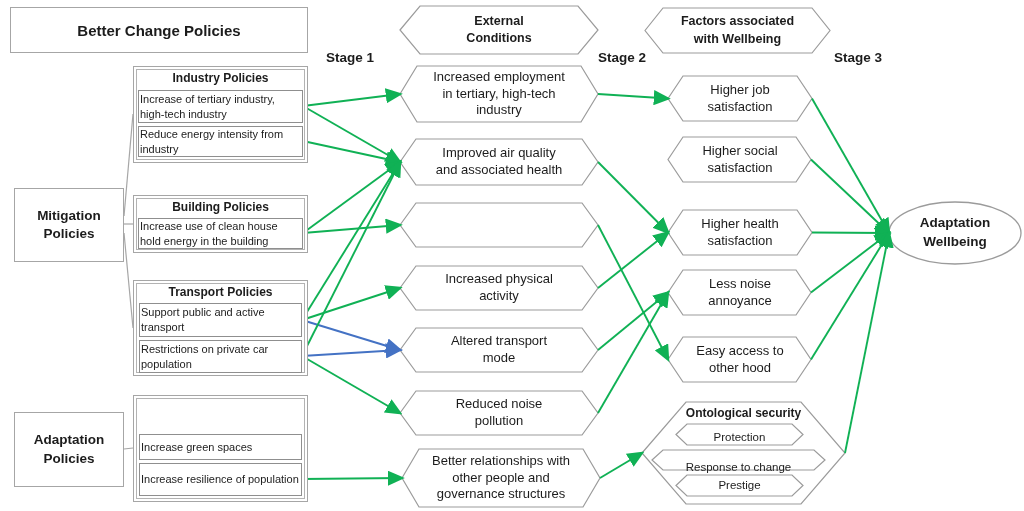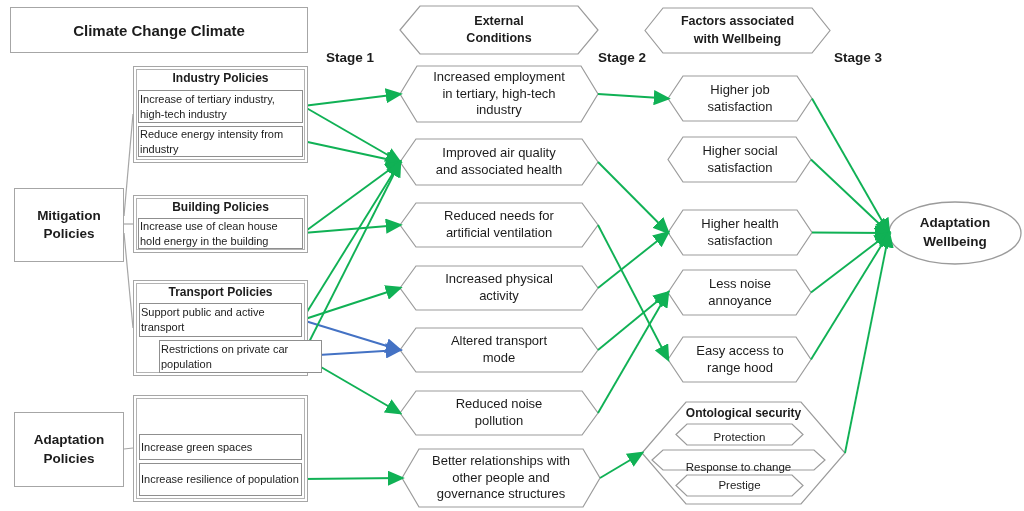--- a/index.html
+++ b/index.html
@@ -79,21 +79,21 @@
       <line x1="600" y1="478" x2="642" y2="453" stroke="#10b155" stroke-width="1.9" marker-end="url(#ah-green)"></line>
       <line x1="812" y1="98.5" x2="889" y2="233" stroke="#10b155" stroke-width="1.9" marker-end="url(#ah-green)"></line>
       <line x1="811" y1="159.5" x2="889" y2="233" stroke="#10b155" stroke-width="1.9" marker-end="url(#ah-green)"></line>
       <line x1="812" y1="232.5" x2="889" y2="233" stroke="#10b155" stroke-width="1.9" marker-end="url(#ah-green)"></line>
       <line x1="811" y1="292.5" x2="889" y2="233" stroke="#10b155" stroke-width="1.9" marker-end="url(#ah-green)"></line>
       <line x1="811" y1="359.5" x2="889" y2="233" stroke="#10b155" stroke-width="1.9" marker-end="url(#ah-green)"></line>
       <line x1="845" y1="453" x2="889" y2="233" stroke="#10b155" stroke-width="1.9" marker-end="url(#ah-green)"></line>
     </svg>
 
   <div class="abs box ctr z2" style="left:10px;top:7px;width:298px;height:46px;">
-    <span style="font-weight:bold;font-size:15px;">Climate Change Climate</span>
+    <span style="font-weight:bold;font-size:15px;">Better Change Policies</span>
   </div>
 
   <div class="abs box ctr biglabel z2" style="left:14px;top:188px;width:110px;height:74px;">
     <span style="width:84px;">Mitigation Policies</span>
   </div>
 
   <div class="abs box ctr biglabel z2" style="left:14px;top:412px;width:110px;height:75px;">
     <span style="width:84px;">Adaptation Policies</span>
   </div>
 
@@ -108,47 +108,46 @@
       <div class="inner"></div>
     </div>
   <div class="abs ctr grouptitle z3" style="left:138px;top:198px;width:165px;height:17px;">Building Policies</div>
   <div class="abs itembox z3" style="left:138px;top:218px;width:165px;height:31px;">Increase use of clean house hold energy in the building</div>
 
   <div class="abs groupbox z2" style="left:133px;top:280px;width:175px;height:96px;">
       <div class="inner"></div>
     </div>
   <div class="abs ctr grouptitle z3" style="left:138px;top:283px;width:165px;height:17px;">Transport Policies</div>
   <div class="abs itembox z3" style="left:139px;top:303px;width:163px;height:34px;">Support public and active transport</div>
-  <div class="abs itembox z3" style="left:139px;top:340px;width:163px;height:33px;margin-left:20px;">Restrictions on private car population</div>
+  <div class="abs itembox z3" style="left:139px;top:340px;width:163px;height:33px;">Restrictions on private car population</div>
 
   <div class="abs groupbox z2" style="left:133px;top:395px;width:175px;height:107px;">
       <div class="inner"></div>
     </div>
   <div class="abs itembox z3" style="left:139px;top:434px;width:163px;height:26px;">Increase green spaces</div>
   <div class="abs itembox z3" style="left:139px;top:463px;width:163px;height:33px;">Increase resilience of population</div>
 
   <div class="abs ctr stagelabel z2" style="left:318px;top:48px;width:64px;height:18px;">Stage 1</div>
   <div class="abs ctr stagelabel z2" style="left:590px;top:48px;width:64px;height:18px;">Stage 2</div>
   <div class="abs ctr stagelabel z2" style="left:826px;top:48px;width:64px;height:18px;">Stage 3</div>
 
   <div class="abs ctr hexheader z2" style="left:452px;top:8px;width:94px;height:44px;">External Conditions</div>
   <div class="abs ctr hexlabel z2" style="left:430px;top:66px;width:138px;height:56px;">Increased employment in tertiary, high-tech industry</div>
   <div class="abs ctr hexlabel z2" style="left:434px;top:139px;width:130px;height:46px;">Improved air quality and associated health</div>
-  <div class="abs ctr hexlabel z2" style="left:437px;top:203px;width:124px;height:44px;">Reduced needs for artificial ventilation</div>
   <div class="abs ctr hexlabel z2" style="left:441px;top:266px;width:116px;height:44px;">Increased physical activity</div>
   <div class="abs ctr hexlabel z2" style="left:443px;top:328px;width:112px;height:44px;">Altered transport mode</div>
   <div class="abs ctr hexlabel z2" style="left:448px;top:391px;width:102px;height:44px;">Reduced noise pollution</div>
   <div class="abs ctr hexlabel z2" style="left:430px;top:449px;width:142px;height:58px;">Better relationships with other people and governance structures</div>
 
   <div class="abs ctr hexheader z2" style="left:675px;top:8px;width:125px;height:45px;">Factors associated with Wellbeing</div>
   <div class="abs ctr hexlabel z2" style="left:690px;top:76px;width:100px;height:45px;">Higher job satisfaction</div>
   <div class="abs ctr hexlabel z2" style="left:690px;top:137px;width:100px;height:45px;">Higher social satisfaction</div>
   <div class="abs ctr hexlabel z2" style="left:690px;top:210px;width:100px;height:45px;">Higher health satisfaction</div>
   <div class="abs ctr hexlabel z2" style="left:692px;top:270px;width:96px;height:45px;">Less noise annoyance</div>
-  <div class="abs ctr hexlabel z2" style="left:688px;top:337px;width:104px;height:45px;">Easy access to range hood</div>
+  <div class="abs ctr hexlabel z2" style="left:688px;top:337px;width:104px;height:45px;">Easy access to other hood</div>
 
   <div class="abs ctr z2" style="left:662px;top:404px;width:163px;height:18px;font-weight:bold;font-size:12px;">Ontological security</div>
   <div class="abs ctr minihexlabel z2" style="left:676px;top:424px;width:127px;height:28px;">Protection</div>
   <div class="abs ctr minihexlabel z2" style="left:652px;top:450px;width:173px;height:36px;">Response to change</div>
   <div class="abs ctr minihexlabel z2" style="left:676px;top:475px;width:127px;height:21px;">Prestige</div>
 
   <div class="abs ctr z2" style="left:905px;top:202px;width:100px;height:62px;font-weight:bold;font-size:13.5px;line-height:1.4;">Adaptation Wellbeing</div>
 </div>
 
 </body></html>

